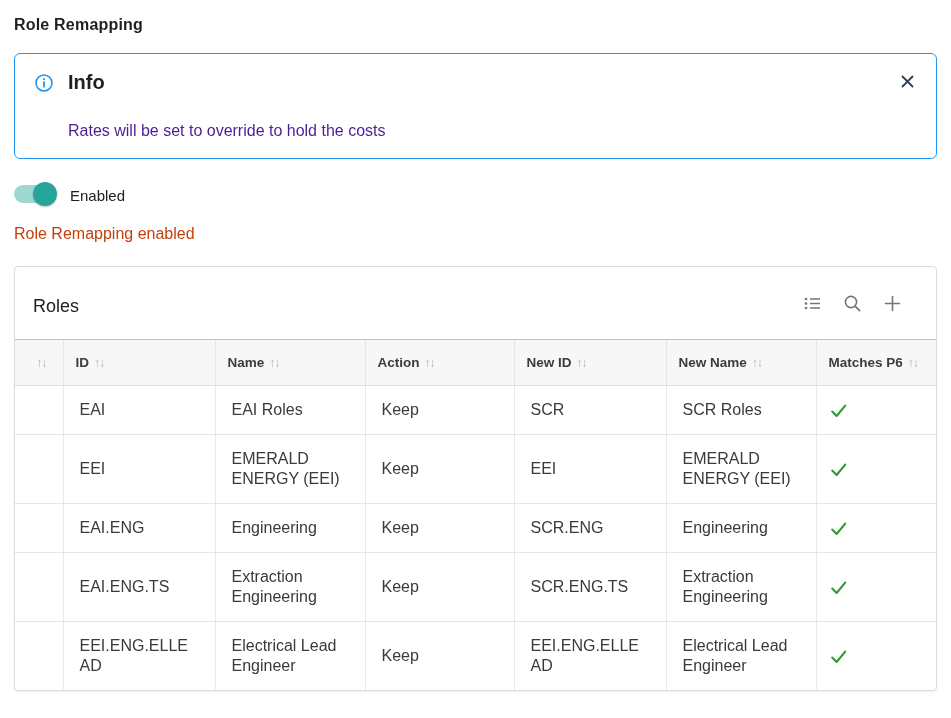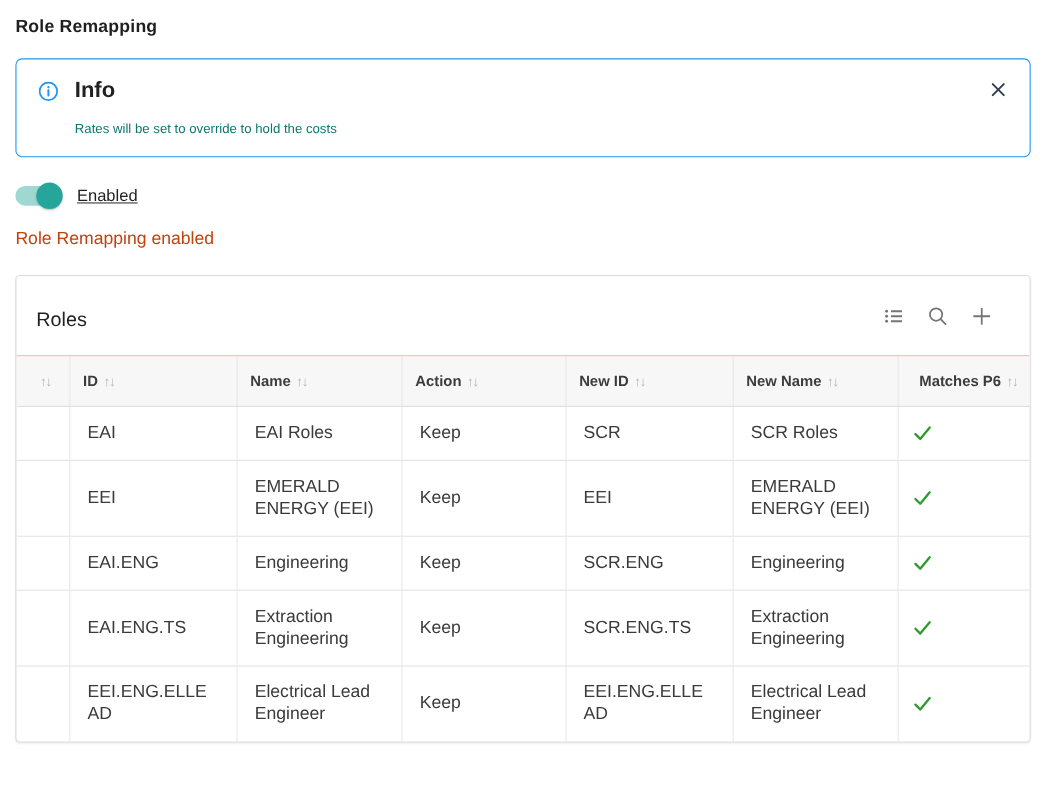--- a/index.html
+++ b/index.html
@@ -25,34 +25,34 @@
     margin-top: 19px;
     border: 1px solid #2196f3;
     border-radius: 6px;
     background: #ffffff;
     padding: 17px 48px 18px 20px;
   }
   .alert-head { display: flex; align-items: center; gap: 15px; }
   .alert-title { font-size: 20px; font-weight: 700; color: #212121; }
   .alert-message {
     margin-left: 33px;
-    margin-top: 16px;
-    font-size: 12px;
-    color: #0f766e;
+    margin-top: 28px;
+    font-size: 16px;
+    color: #4c1d95;
   }
   .alert-close {
     position: absolute;
     top: 13px; right: 15px;
     width: 28px; height: 28px;
     display: flex; align-items: center; justify-content: center;
     background: transparent; border: none; cursor: pointer;
   }
 
   
-  .toggle-row { display: flex; align-items: center; gap: 14px; margin-top: 25px; text-decoration: underline; }
+  .toggle-row { display: flex; align-items: flex-end; gap: 14px; margin-top: 25px; }
   .switch {
     position: relative;
     width: 42px; height: 20px;
     cursor: pointer;
     flex: 0 0 auto;
   }
   .switch-track {
     position: absolute; left: 0; top: 1px;
     width: 42px; height: 18px;
     border-radius: 9px;
@@ -104,21 +104,21 @@
     background: #f7f7f7;
     text-align: left;
     font-size: 13.5px;
     font-weight: 700;
     color: #3c3c3c;
     padding: 15px 12px;
     border-right: 1px solid #e6e6e6;
     border-bottom: 1px solid #dedede;
     white-space: nowrap;
   }
-  thead th:last-child { border-right: none; text-align: right; }
+  thead th:last-child { border-right: none; }
   thead th.sort-col { text-align: center; padding: 15px 8px; }
 
   .sort-arrows {
     font-size: 12px;
     color: #b3b3b3;
     letter-spacing: -1px;
     font-weight: 400;
   }
   th .sort-arrows { margin-left: 5px; }
 

